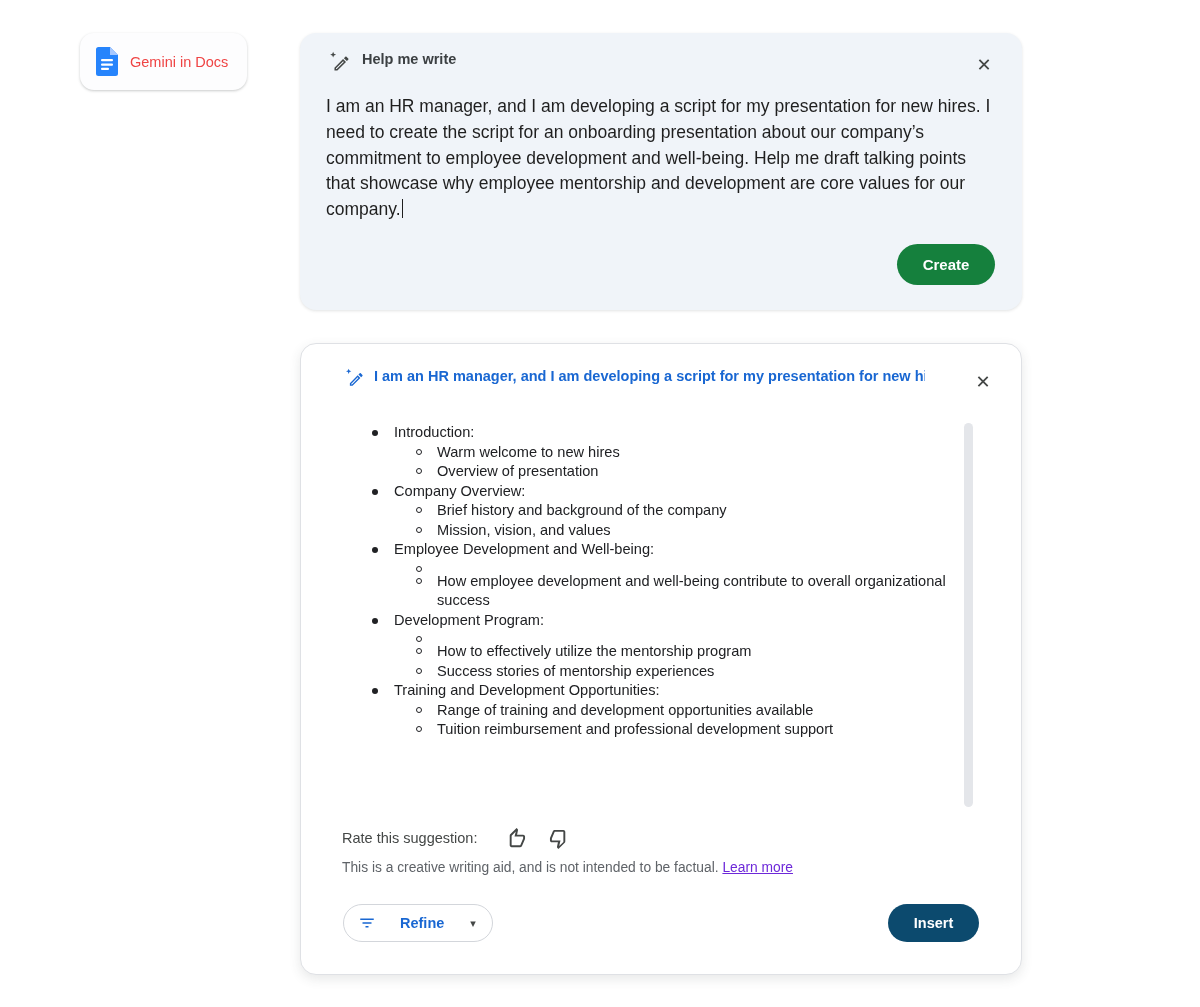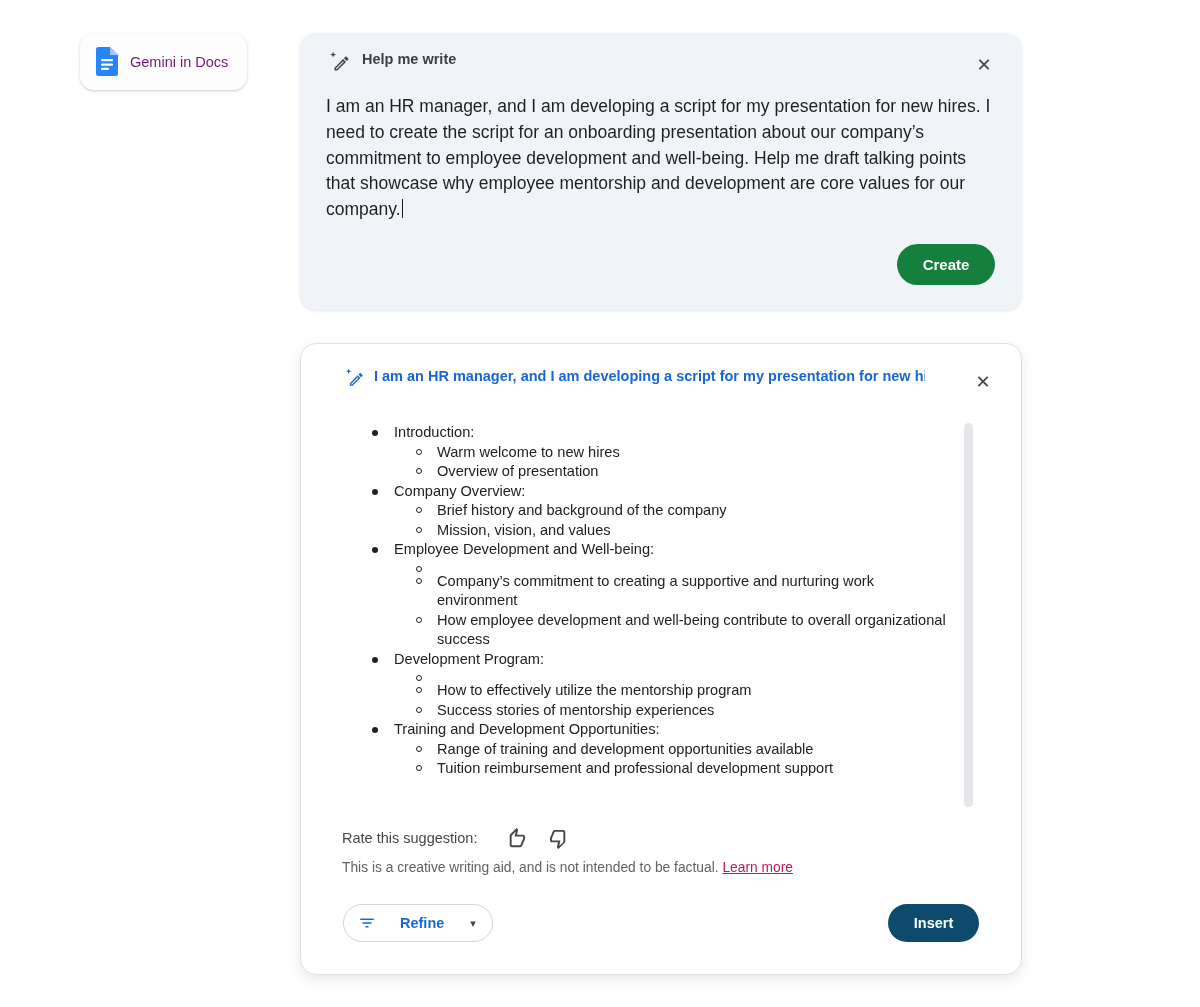--- a/index.html
+++ b/index.html
@@ -12,21 +12,21 @@
   }
   .canvas { position:absolute; inset:0; width:1200px; height:1007px; }
 
   
   .gemini-chip {
     position:absolute; left:80px; top:33px; width:167px; height:57px;
     background:#fdfdfe; border-radius:14px;
     box-shadow:0 1px 3px rgba(60,64,67,.18), 0 1px 2px rgba(60,64,67,.1);
     display:flex; align-items:center; gap:12px; padding:0 16px;
   }
-  .gemini-chip .label { font-size:14.5px; color:#701a75; }
+  .gemini-chip .label { font-size:14.5px; color:#ef4444; }
 
   
   .panel { position:absolute; left:300px; width:722px; border-radius:16px; }
   .compose-panel {
     top:33px; height:277px; background:#f0f4f9;
     box-shadow:0 1px 3px rgba(60,64,67,.15);
   }
   .result-panel {
     top:343px; height:632px; background:#ffffff;
     border:1px solid #dfe1e5;
@@ -95,21 +95,21 @@
   }
   .rate-label { font-size:14.5px; color:#444746; }
   .thumb-btn {
     border:none; background:transparent; padding:0; cursor:pointer;
     width:24px; height:24px; margin-left:22px; color:#444746;
   }
   .thumb-btn:first-of-type { margin-left:26px; }
   .disclaimer {
     position:absolute; left:41px; top:516px; font-size:13.8px; color:#5f6368;
   }
-  .learn-more { color:#be185d; text-decoration:underline; cursor:pointer; }
+  .learn-more { color:#6d28d9; text-decoration:underline; cursor:pointer; }
 
   
   .refine-btn {
     position:absolute; left:42px; top:560px; height:38px; padding:0 16px 0 14px;
     display:flex; align-items:center; gap:24px;
     background:#ffffff; border:1px solid #d3d6db; border-radius:20px;
     cursor:pointer; font-family:inherit;
   }
   .refine-label { font-size:14.5px; font-weight:bold; color:#1967d2; }
   .refine-caret { font-size:11px; color:#444746; margin-left:2px; }
@@ -197,24 +197,20 @@
         </div>
         <div class="outline-item">
           <span class="dot"></span>
           <span>Employee Development and Well-being:</span>
         </div>
         <div class="outline-sub">
           <span class="circle"></span>
         </div>
         <div class="outline-sub">
           <span class="circle"></span>
-          <span>Company’s commitment to creating a supportive and nurturing work environment</span>
-        </div>
-        <div class="outline-sub">
-          <span class="circle"></span>
           <span>How employee development and well-being contribute to overall organizational success</span>
         </div>
         <div class="outline-item">
           <span class="dot"></span>
           <span>Development Program:</span>
         </div>
         <div class="outline-sub">
           <span class="circle"></span>
         </div>
         <div class="outline-sub">

